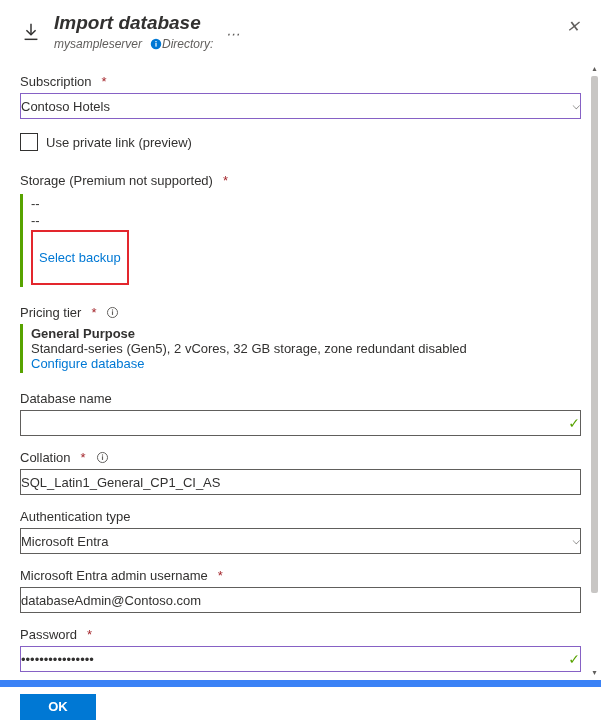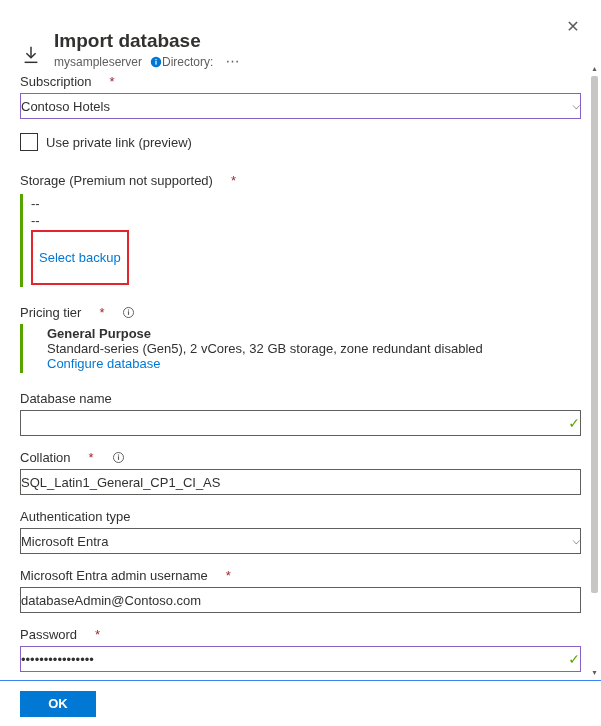--- a/index.html
+++ b/index.html
@@ -8,23 +8,24 @@
     font-size: 13px;
     color: #323130;
     background: #fff;
     width: 601px;
     height: 726px;
     overflow: hidden;
     position: relative;
   }
   .header {
     display: flex;
-    align-items: flex-end;
-    padding: 29px 16px 8px 20px;
+    align-items: center;
+    padding: 11px 16px 8px 20px;
     position: relative;
+    font-style: italic;
   }
   .header-icon {
     width: 22px;
     flex: 0 0 22px;
     color: #323130;
     margin-top: 4px;
     margin-right: 12px;
   }
   .header-text h1 {
     font-size: 19px;
@@ -106,21 +107,21 @@
     font-size: 8px;
   }
   .field {
     margin-top: 14px;
   }
   .field-label {
     font-size: 13px;
     margin-bottom: 4px;
     display: flex;
     align-items: center;
-    gap: 16px;
+    gap: 8px;
   }
   .req {
     color: #a4262c;
     margin-left: 2px;
   }
   .info-icon {
     width: 13px;
     height: 13px;
     color: #605e5c;
     display: inline-flex;
@@ -172,41 +173,41 @@
   }
   .link.highlight {
     border: 2px solid #e3262d;
     padding: 18px 6px;
     display: inline-block;
     width: fit-content;
   }
   .pricing-block {
     margin-top: 4px;
     border-left: 3px solid #57a300;
-    padding: 2px 0 2px 24px;
+    padding: 2px 0 2px 8px;
   }
   .pricing-block .pt-title {
     font-weight: 700;
     font-size: 13px;
   }
   .pricing-block .pt-desc {
     font-size: 13px;
   }
   .valid-check {
     color: #57a300;
     font-size: 14px;
     margin-left: auto;
   }
   .footer {
     position: absolute;
     bottom: 0;
     left: 0;
     right: 0;
     height: 46px;
-    border-top: 1px solid #3b82f6;
+    border-top: 7px solid #3b82f6;
     display: flex;
     align-items: center;
     padding: 0 20px;
     background: #fff;
   }
   .ok-btn {
     background: #0078d4;
     color: #fff;
     border: none;
     height: 26px;

